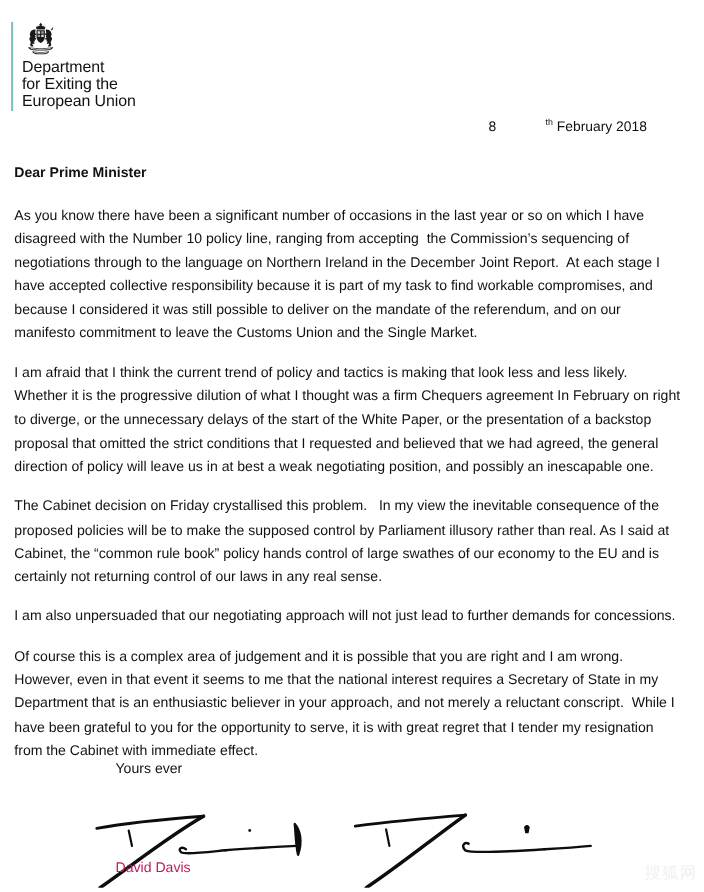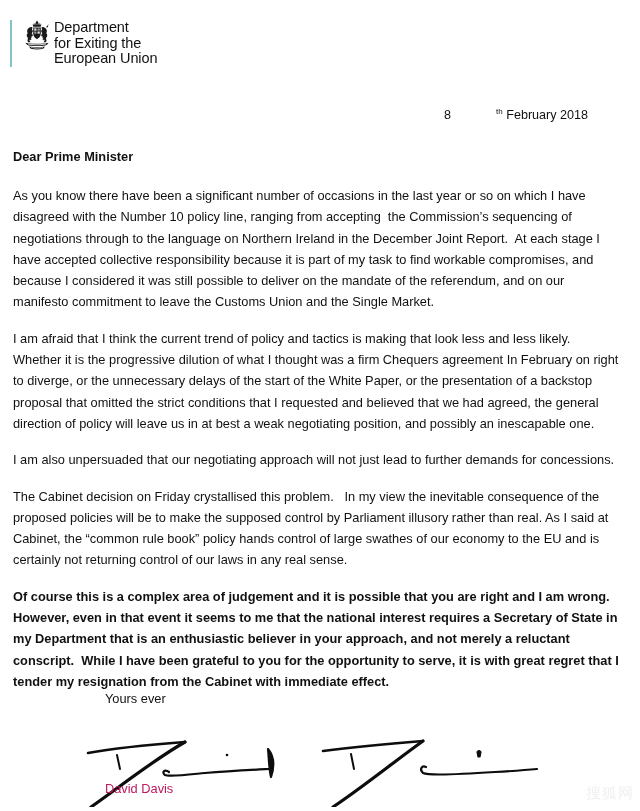--- a/index.html
+++ b/index.html
@@ -28,21 +28,21 @@
     align-items: stretch;
   }
   .accent-bar {
     width: 2px;
     background: #7fc5c8;
     margin-right: 8px;
     flex: 0 0 auto;
   }
   .letterhead-inner {
     display: flex;
-    flex-direction: row;
+    flex-direction: column;
   }
   .crest {
     width: 34px;
     height: 31px;
     margin-bottom: 3px;
   }
   .dept-name {
     font-size: 14.5px;
     line-height: 15.6px;
     color: #111111;
@@ -83,21 +83,20 @@
   .body-copy p {
     margin: 0 0 15px 0;
     font-size: 12.8px;
     line-height: 21.3px;
     color: #111111;
     text-align: left;
     white-space: pre-wrap;
   }
   .body-copy p:last-child {
     margin-bottom: 0;
-    font-weight: bold;
   }
 
   
   .signoff {
     position: absolute;
     left: 105px;
     top: 691px;
     font-size: 12.8px;
     color: #111111;
   }
@@ -169,22 +168,22 @@
     </div>
   </div>
 
   <div class="date-line"><span>8</span><sup>th</sup><span> February 2018</span></div>
 
   <div class="salutation">Dear Prime Minister</div>
 
   <div class="body-copy">
     <p>As you know there have been a significant number of occasions in the last year or so on which I have disagreed with the Number 10 policy line, ranging from accepting  the Commission’s sequencing of negotiations through to the language on Northern Ireland in the December Joint Report.  At each stage I have accepted collective responsibility because it is part of my task to find workable compromises, and because I considered it was still possible to deliver on the mandate of the referendum, and on our manifesto commitment to leave the Customs Union and the Single Market.</p>
     <p>I am afraid that I think the current trend of policy and tactics is making that look less and less likely. Whether it is the progressive dilution of what I thought was a firm Chequers agreement In February on right to diverge, or the unnecessary delays of the start of the White Paper, or the presentation of a backstop proposal that omitted the strict conditions that I requested and believed that we had agreed, the general direction of policy will leave us in at best a weak negotiating position, and possibly an inescapable one.</p>
+    <p>The Cabinet decision on Friday crystallised this problem.   In my view the inevitable consequence of the proposed policies will be to make the supposed control by Parliament illusory rather than real. As I said at Cabinet, the “common rule book” policy hands control of large swathes of our economy to the EU and is certainly not returning control of our laws in any real sense.</p>
     <p>I am also unpersuaded that our negotiating approach will not just lead to further demands for concessions.</p>
-    <p>The Cabinet decision on Friday crystallised this problem.   In my view the inevitable consequence of the proposed policies will be to make the supposed control by Parliament illusory rather than real. As I said at Cabinet, the “common rule book” policy hands control of large swathes of our economy to the EU and is certainly not returning control of our laws in any real sense.</p>
     <p>Of course this is a complex area of judgement and it is possible that you are right and I am wrong. However, even in that event it seems to me that the national interest requires a Secretary of State in my Department that is an enthusiastic believer in your approach, and not merely a reluctant conscript.  While I have been grateful to you for the opportunity to serve, it is with great regret that I tender my resignation from the Cabinet with immediate effect.</p>
   </div>
 
   <div class="signoff">Yours ever</div>
 
   <svg class="signature" viewBox="0 0 470 100" aria-hidden="true">
     <g fill="none" stroke="#0d0d0d" stroke-linecap="round" stroke-linejoin="round">
 
       <path d="M3 46 C 30 41, 60 38, 100 35" stroke-width="2.6"></path>
       <path d="M100 35 C 70 52, 40 76, 6 100" stroke-width="3.2"></path>

